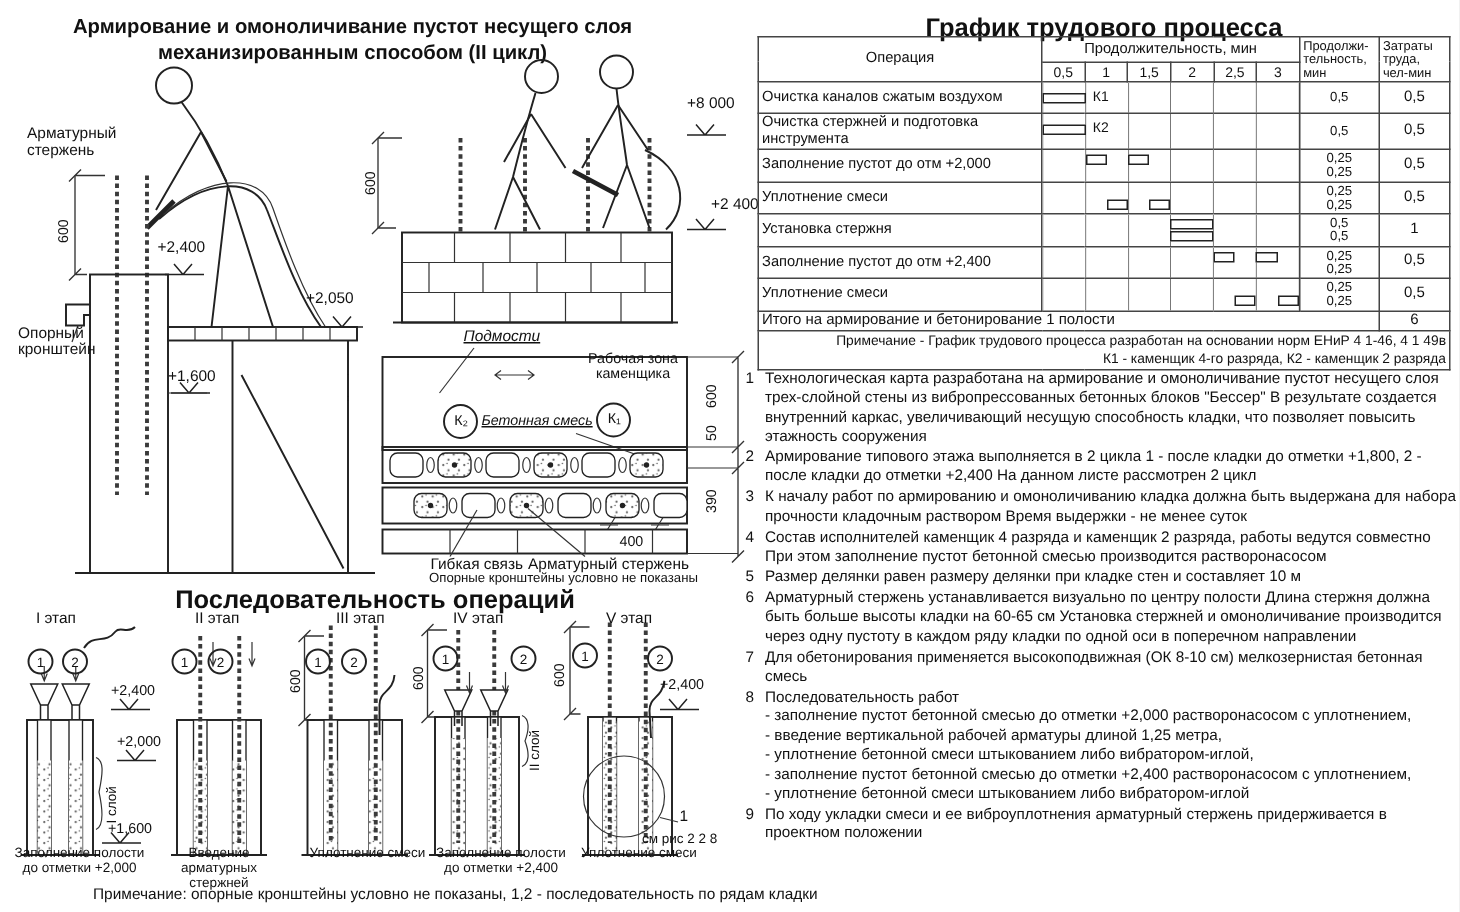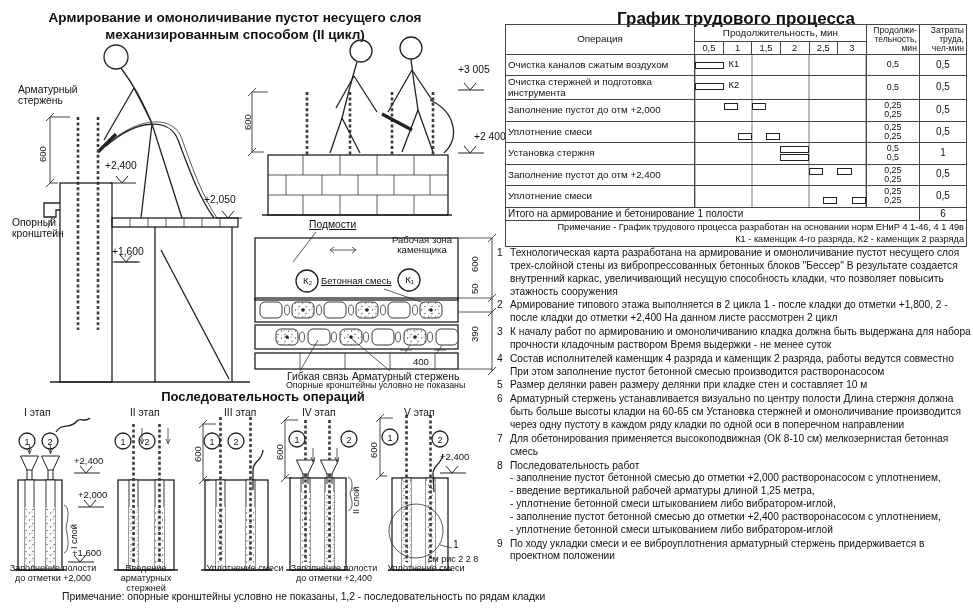--- a/index.html
+++ b/index.html
@@ -4,29 +4,29 @@
 <style>
   html,body{margin:0;padding:0;background:#e8e8e8;}
   .sheet{position:relative;width:973px;height:608px;background:#fff;
     font-family:"Liberation Sans",sans-serif;color:#111;overflow:hidden;}
   .h1{position:absolute;font-weight:bold;font-size:13.5px;line-height:1.25;
     text-align:center;white-space:pre-line;}
   .lbl{position:absolute;font-size:9.5px;line-height:1.1;white-space:nowrap;color:#111;}
   .lbl.w{white-space:normal;}
   .lbl.c{text-align:center;}
   .lbl.v{transform:rotate(-90deg);transform-origin:0 0;}
-  .lbl.u{text-decoration:underline;}
+  .lbl.u{text-decoration:underline;font-style:italic;}
   .lbl.s10{font-size:10.3px;}
   .lbl.s9{font-size:9px;}
   .lbl.s88{font-size:8.8px;}
   
   .sched{position:absolute;left:505px;top:24px;width:462px;border-collapse:collapse;table-layout:fixed;}
   .sched td{border:1px solid #444;padding:1px 2px;vertical-align:middle;font-size:9.8px;line-height:1.08;}
   .sched td.hc{text-align:center;}
-  .sched td.small3{font-size:8.6px;text-align:right;white-space:pre-line;line-height:1.05;}
+  .sched td.small3{font-size:8.6px;text-align:left;white-space:pre-line;line-height:1.05;}
   .sched td.tick{text-align:center;font-size:9.3px;padding:0;}
   .sched td.op{text-align:left;}
   .sched td.gantt{position:relative;padding:0;height:20px;
      background-image:repeating-linear-gradient(to right,transparent 0,
         transparent calc(100%/6 - 0.7px),#777 calc(100%/6 - 0.7px),#777 calc(100%/6));}
   .sched td.dur{font-size:8.8px;text-align:center;white-space:pre-line;line-height:1.05;}
   .sched td.lab{font-size:10px;text-align:center;}
   .sched td.total{font-size:10px;}
   .sched td.note{font-size:9.2px;text-align:right;white-space:pre-line;line-height:1.25;}
   .bar{position:absolute;height:7px;border:1.1px solid #222;background:#fff;box-sizing:border-box;}
@@ -49,21 +49,21 @@
   svg text{font-family:"Liberation Sans",sans-serif;font-size:9px;fill:#111;}
 </style>
 </head>
 <body>
 
 <div class="sheet">
 
   <div class="h1" style="left:15px;top:10px;width:440px;">Армирование и омоноличивание пустот несущего слоя
 механизированным способом (II цикл)</div>
   <div class="h1" style="left:505px;top:8px;width:462px;font-size:17px;">График трудового процесса</div>
-  <div class="h1" style="left:13px;top:389px;width:500px;font-size:13px;">Последовательность операций</div>
+  <div class="h1" style="left:0px;top:389px;width:500px;font-size:17px;">Последовательность операций</div>
 
   <svg viewBox="0 30 500 360" style="left:0;top:30px;width:500px;height:360px;">
     <defs>
       <pattern id="mas1" width="26" height="20" patternUnits="userSpaceOnUse">
         <rect width="26" height="20" fill="#fff"></rect>
         <path d="M0,0H26 M0,10H26 M7,0V10 M19,10V20" stroke="#666" stroke-width="0.7" fill="none"></path>
         <circle cx="3" cy="5" r="0.6" fill="#777"></circle>
           <circle cx="14" cy="3" r="0.6" fill="#777"></circle>
         <circle cx="22" cy="7" r="0.6" fill="#777"></circle>
           <circle cx="5" cy="15" r="0.6" fill="#777"></circle>
@@ -293,21 +293,21 @@
   </svg>
 
   <div class="lbl w s10" style="left:18px;top:84px;width:92px;">Арматурный стержень</div>
   <div class="lbl v" style="left:38px;top:162px;">600</div>
   <div class="lbl s10" style="left:105px;top:160px;">+2,400</div>
   <div class="lbl s10" style="left:204px;top:194px;">+2,050</div>
   <div class="lbl w s10" style="left:12px;top:217px;width:82px;">Опорный кронштейн</div>
   <div class="lbl s10" style="left:112px;top:246px;">+1,600</div>
 
   <div class="lbl v" style="left:243px;top:130px;">600</div>
-  <div class="lbl s10" style="left:458px;top:64px;">+3 005</div>
+  <div class="lbl s10" style="left:458px;top:64px;">+8 000</div>
   <div class="lbl s10" style="left:458px;top:131px;margin-left:16px;">+2 400</div>
 
   <div class="lbl s10 u" style="left:309px;top:219px;">Подмости</div>
   <div class="lbl w c" style="left:377px;top:235px;width:90px;">Рабочая зона каменщика</div>
   <div class="lbl c" style="left:300px;top:276px;width:15px;">К₂</div>
   <div class="lbl u" style="left:321px;top:276px;">Бетонная смесь</div>
   <div class="lbl c" style="left:402px;top:275px;width:15px;">К₁</div>
   <div class="lbl" style="left:413px;top:357px;">400</div>
   <div class="lbl v" style="left:470px;top:272px;">600</div>
   <div class="lbl v" style="left:470px;top:294px;">50</div>

